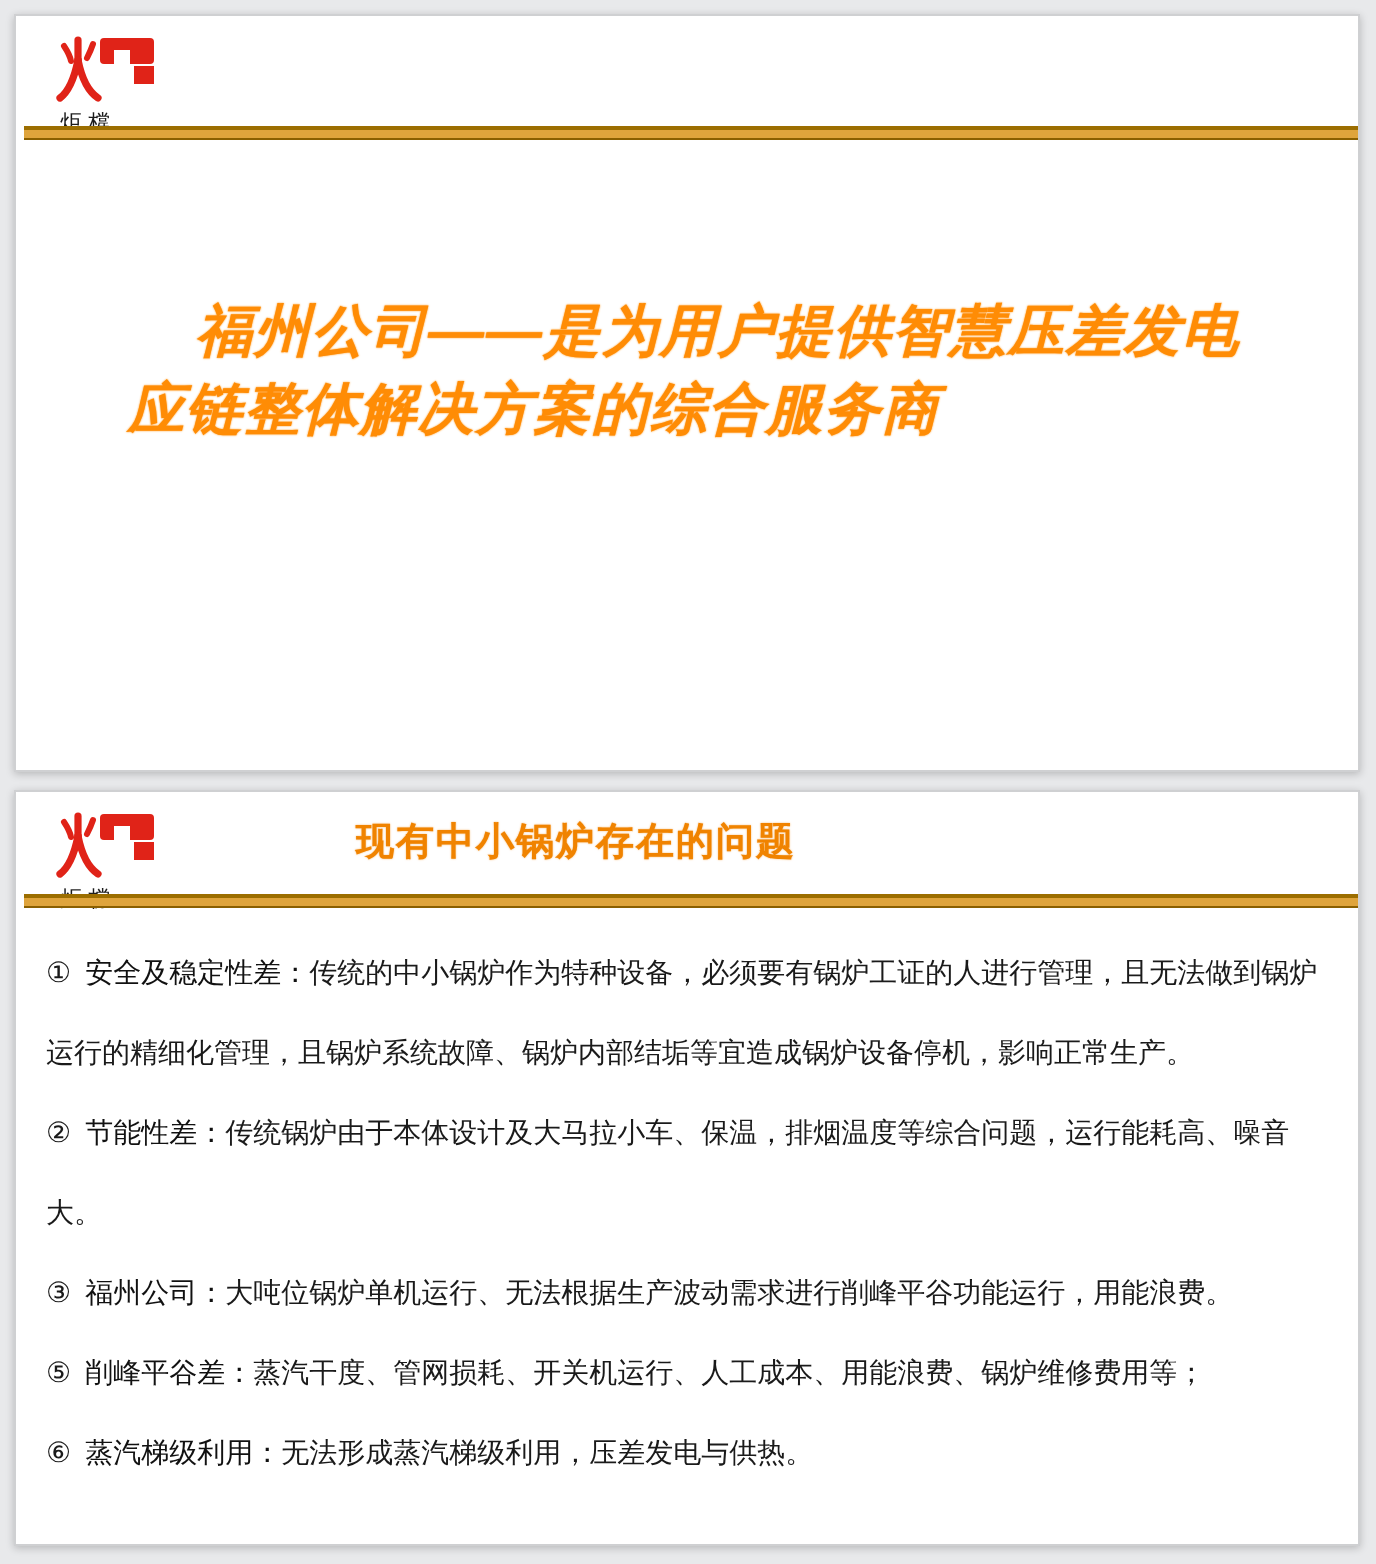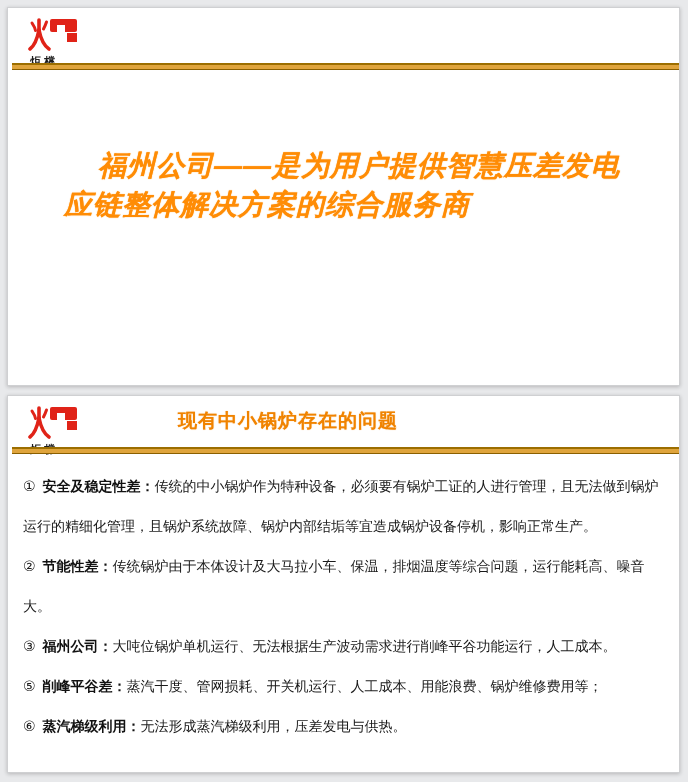--- a/index.html
+++ b/index.html
@@ -16,21 +16,21 @@
     box-shadow:0 1px 4px rgba(0,0,0,.22);
     box-sizing:border-box;
   }
   #slide1{top:7px;}
   #slide2{top:395px;height:378px;}
 
   .logo{position:absolute;left:20px;top:7px;width:70px;}
   .logo svg{display:block;}
   .logo .wordmark{
     font-size:11px;color:#1c1c1c;letter-spacing:3px;
-    margin-top:1px;margin-left:2px;font-weight:bold;
+    margin-top:1px;margin-left:2px;font-weight:normal;
   }
 
   .gold-rule{
     position:absolute;left:4px;right:0;height:4px;
     background:#dfa43c;
     border-top:2px solid #9c6e00;
     border-bottom:1px solid #8a5f00;
   }
   #slide1 .gold-rule{top:55px;}
   #slide2 .gold-rule{top:51px;}
@@ -55,21 +55,21 @@
     text-align:right;
   }
 
   .problem-list{
     position:absolute;top:70px;left:15px;right:20px;
     color:#1a1a1a;
     font-size:14px;line-height:40px;
   }
   .problem-list p{margin:0;padding:0;}
   .problem-list .num{margin-right:7px;}
-  .problem-list .label{font-weight:bold;color:#111111;text-align:right;}
+  .problem-list .label{font-weight:normal;color:#111111;text-align:right;}
 </style>
 </head>
 <body>
 
 <div class="slide" id="slide1">
 
   <div class="logo">
     <span>
       <svg viewBox="0 0 52 38" width="52" height="38" aria-hidden="true">
         <g stroke="#e02318" stroke-linecap="round" fill="none">
@@ -116,18 +116,18 @@
     <div class="wordmark">炬橕</div>
   </div>
 
   <div class="slide2-title">现有中小锅炉存在的问题</div>
 
   <div class="gold-rule"></div>
 
   <div class="problem-list">
     <p><span class="num">①</span><span class="label">安全及稳定性差：</span><span class="text">传统的中小锅炉作为特种设备，必须要有锅炉工证的人进行管理，且无法做到锅炉运行的精细化管理，且锅炉系统故障、锅炉内部结垢等宜造成锅炉设备停机，影响正常生产。</span></p>
     <p><span class="num">②</span><span class="label">节能性差：</span><span class="text">传统锅炉由于本体设计及大马拉小车、保温，排烟温度等综合问题，运行能耗高、噪音大。</span></p>
-    <p><span class="num">③</span><span class="label">福州公司：</span><span class="text">大吨位锅炉单机运行、无法根据生产波动需求进行削峰平谷功能运行，人工成本。</span></p>
+    <p><span class="num">③</span><span class="label">福州公司：</span><span class="text">大吨位锅炉单机运行、无法根据生产波动需求进行削峰平谷功能运行，用能浪费。</span></p>
     <p><span class="num">⑤</span><span class="label">削峰平谷差：</span><span class="text">蒸汽干度、管网损耗、开关机运行、人工成本、用能浪费、锅炉维修费用等；</span></p>
     <p><span class="num">⑥</span><span class="label">蒸汽梯级利用：</span><span class="text">无法形成蒸汽梯级利用，压差发电与供热。</span></p>
   </div>
 
 </div>
 
 </body></html>

